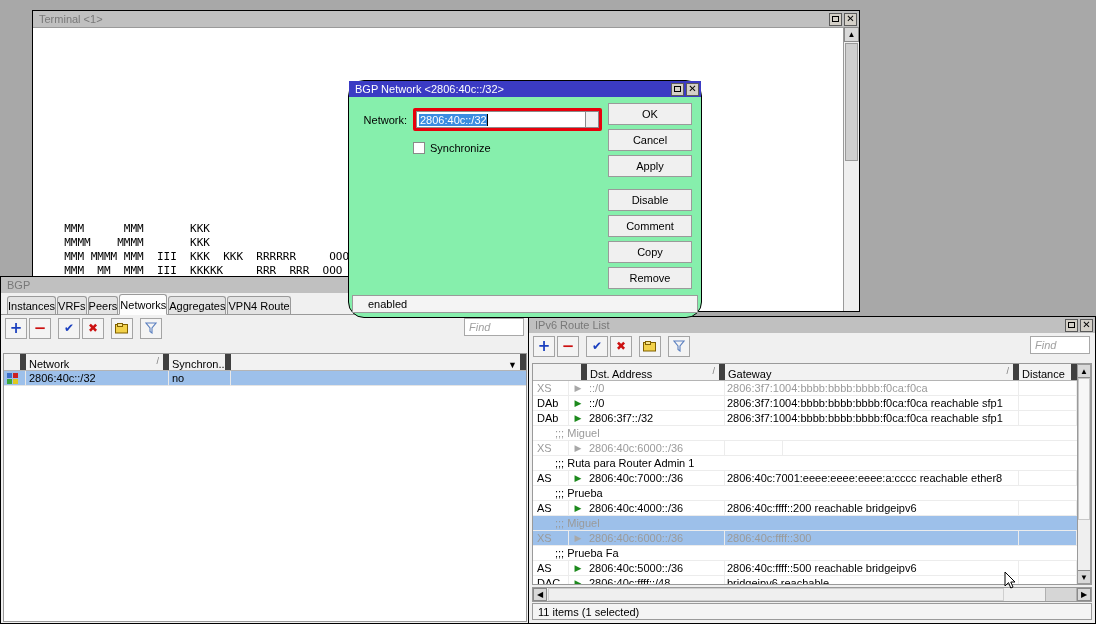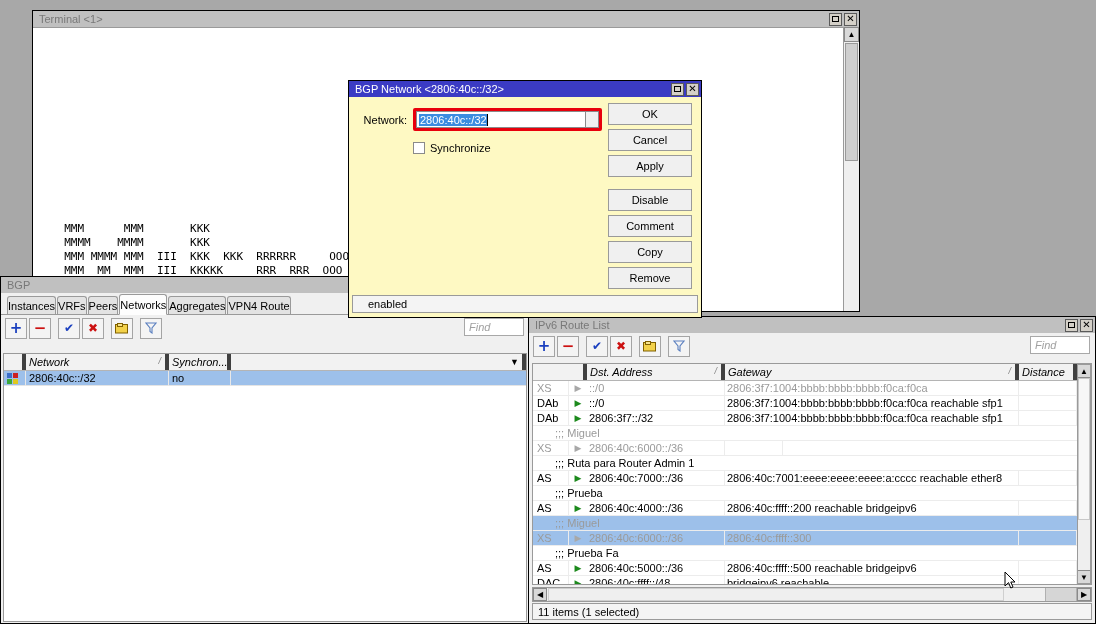--- a/index.html
+++ b/index.html
@@ -96,21 +96,21 @@
   .term-scroll .thumb {
     position: absolute;
     left: 1px; right: 1px; top: 16px;
     height: 118px;
     background: #cfcfcf;
     border: 1px solid #9a9a9a;
     box-sizing: border-box;
   }
 
   
-  #bgp-network-dialog { left: 348px; top: 80px; width: 354px; height: 238px; background: #fef9c3; }
+  #bgp-network-dialog { left: 348px; top: 80px; width: 354px; height: 238px; background: #86efac; border-radius: 16px; }
   .dlg-body { position: absolute; left: 0; top: 16px; right: 0; bottom: 0; }
   .dlg-left { position: absolute; left: 0; top: 0; width: 254px; bottom: 0; }
   .field-row { display: flex; align-items: center; margin: 11px 0 0 10px; }
   .field-label { width: 48px; text-align: right; margin-right: 6px; font-size: 11px; }
   .field-wrap {
     position: relative;
     display: flex;
     border: 3px solid #e8000c;
     border-radius: 2px;
     padding: 0;
@@ -243,28 +243,27 @@
   .grid { position: absolute; left: 0; right: 0; background: #fff; border-top: 1px solid #9a9a9a; }
   .ghead {
     display: flex;
     height: 17px;
     background: #f2f2f2;
     border-bottom: 1px solid #b4b4b4;
     box-sizing: border-box;
     font-size: 11px;
   }
   .gh {
-    border-right: 4px solid #404040;
-    box-sizing: border-box;
-    display: flex; align-items: center;
+    border-right: 6px solid #404040;
+    box-sizing: border-box;
+    display: flex; align-items: flex-end;
     padding: 0 3px;
     position: relative;
     overflow: hidden;
     white-space: nowrap;
-    font-style: italic;
   }
   .gh .sortmark {
     position: absolute; right: 4px; top: 2px;
     color: #808080; font-size: 9px;
   }
   .grow {
     display: flex;
     height: 15px;
     font-size: 11px;
     border-bottom: 1px solid #e4e4e4;

